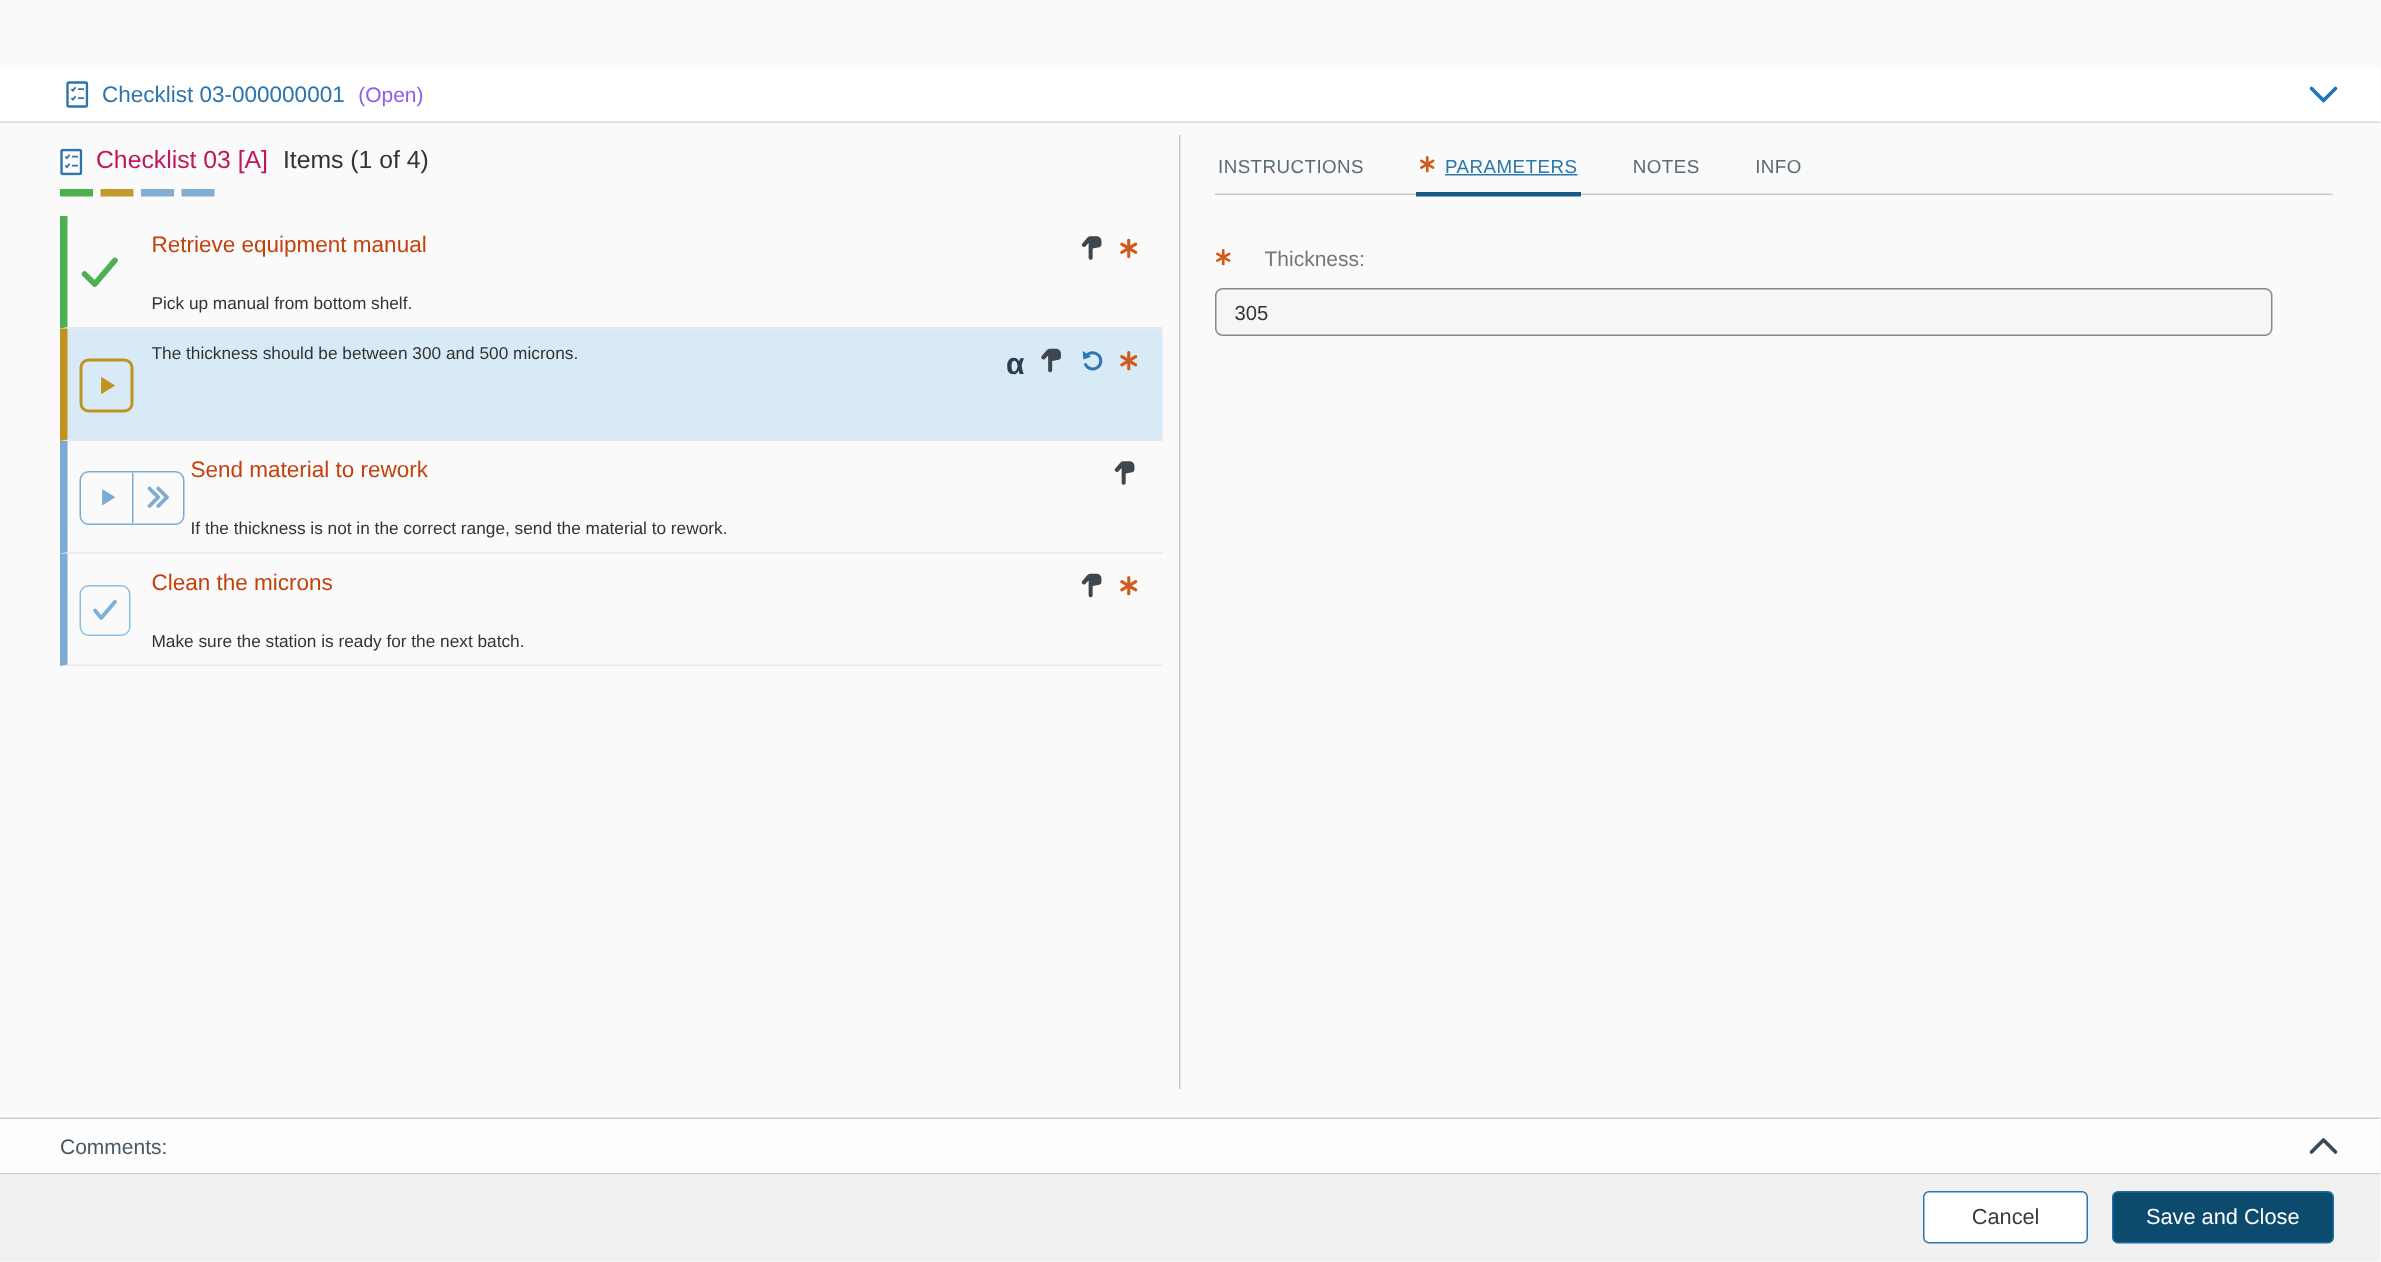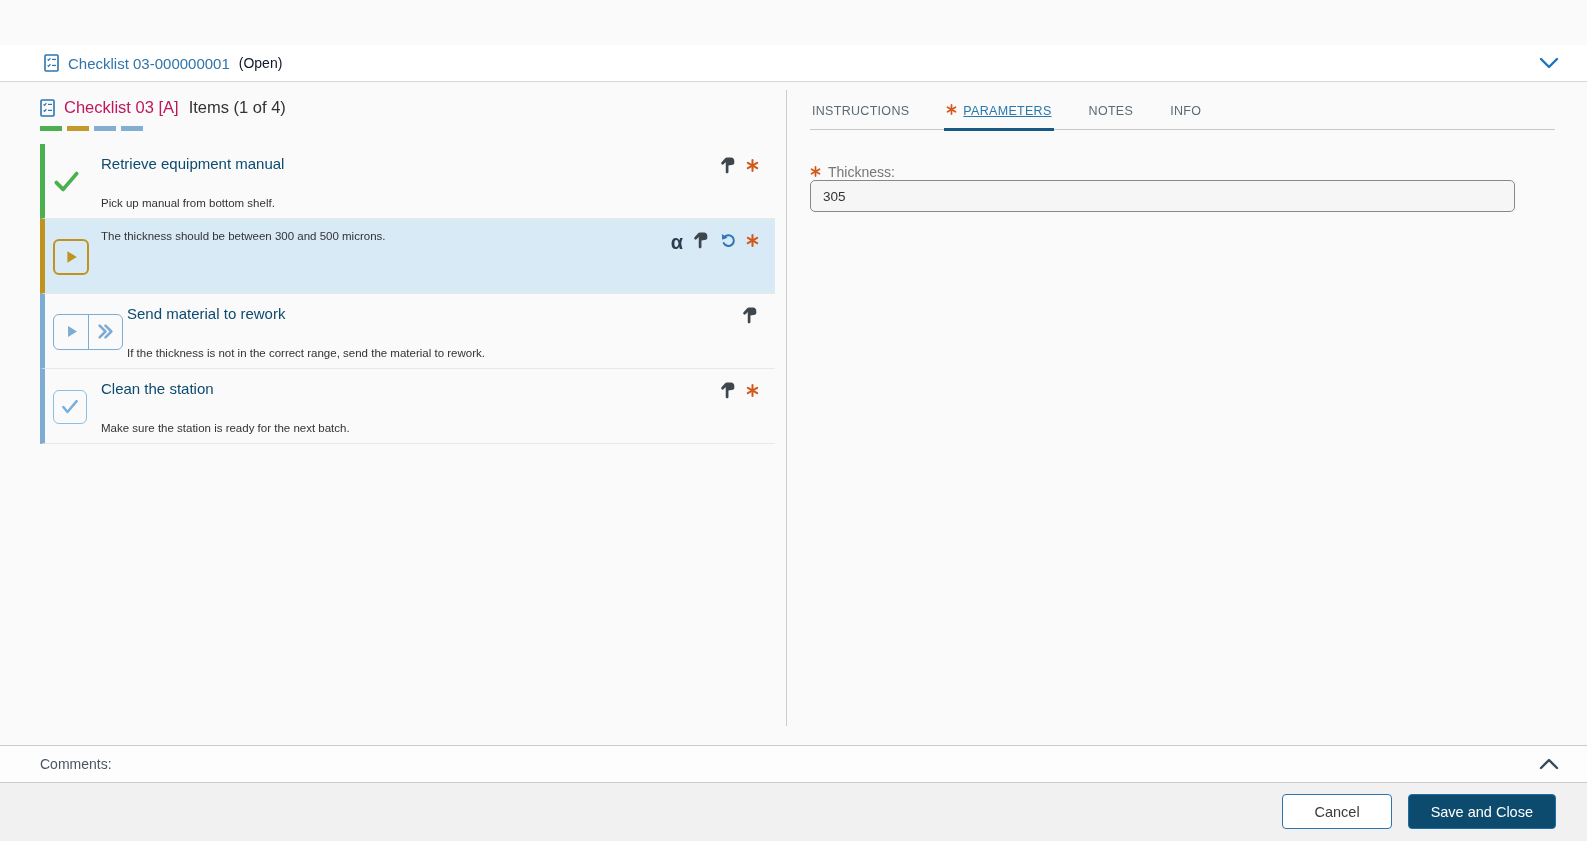--- a/index.html
+++ b/index.html
@@ -14,21 +14,21 @@
   .titlebar .title { color:#fff; font-size:17px; letter-spacing:.2px; }
   .help-btn { margin-left:auto; width:22px; height:22px; border:2px solid #fff; border-radius:50%;
               color:#fff; font-size:14px; font-weight:bold; display:flex; align-items:center;
               justify-content:center; cursor:pointer; }
 
   
   .crumbrow { position:absolute; top:45px; left:0; right:0; height:37px; background:#fff;
               border-bottom:1px solid #d8d8d8; display:flex; align-items:center; padding:0 28px 0 44px; }
   .crumbrow .doc-icon { margin-right:9px; display:flex; }
   .crumb-link { color:#2e74ad; font-size:15px; cursor:pointer; }
-  .crumb-status { color:#0f172a; font-size:14px; margin-left:9px; }
+  .crumb-status { color:#8b5cf6; font-size:14px; margin-left:9px; }
   .crumb-chevron { margin-left:auto; display:flex; cursor:pointer; }
 
   
   .main { position:absolute; top:82px; left:0; right:0; height:663px; background:#fafafa; }
   .vdivider { position:absolute; left:786px; top:8px; height:636px; width:1px; background:#ccc; }
 
   
   .left-panel { position:absolute; left:40px; top:16px; width:735px; }
   .panel-header { display:flex; align-items:center; }
   .panel-header .doc-icon { margin-right:9px; display:flex; }
@@ -36,41 +36,41 @@
   .items-counter { color:#333; font-size:16.5px; margin-left:10px; }
   .progress { display:flex; gap:5px; margin-top:9px; }
   .progress .seg { width:22px; height:5px; }
 
   .items { margin-top:13px; }
   .item { position:relative; min-height:75px; display:flex; background:transparent;
           border-left:5px solid transparent; border-bottom:1px solid #e8e8e8; padding:10px 14px 9px 8px; cursor:pointer; }
   .item.selected { background:#d8eaf6; }
   .item .lead { display:flex; align-items:center; min-width:44px; margin-right:4px; }
   .item .body { display:flex; flex-direction:column; justify-content:space-between; flex:1; padding-top:1px; }
-  .item .ititle { color:#0c4a6e; font-size:15px; }
+  .item .ititle { color:#c2410c; font-size:15px; }
   .item .idesc { color:#333; font-size:11.5px; }
   .item .actions { position:absolute; top:12px; right:16px; display:flex; align-items:center; gap:9px; }
   .alpha { color:#2b3e50; font-size:20px; font-weight:600; line-height:18px; }
 
   .btn-play { width:36px; height:36px; border:2px solid #c0931f; border-radius:6px; background:transparent;
               display:flex; align-items:center; justify-content:center; cursor:pointer; }
   .btn-group { display:flex; border:1.5px solid #7cacd3; border-radius:6px; overflow:hidden; }
   .btn-group .cell { width:34px; height:34px; display:flex; align-items:center; justify-content:center; cursor:pointer; }
   .btn-group .cell + .cell { border-left:1.5px solid #7cacd3; }
   .btn-check { width:34px; height:34px; border:1.5px solid #8cc0e2; border-radius:6px; background:transparent;
                display:flex; align-items:center; justify-content:center; cursor:pointer; }
 
   
   .right-panel { position:absolute; left:810px; top:0; width:745px; }
   .tabs { display:flex; gap:33px; margin-top:22px; border-bottom:1px solid #c9c9c9; }
   .tab { font-size:12.5px; color:#5a6a74; letter-spacing:.3px; padding:0 2px 10px 2px;
          display:flex; gap:6px; cursor:pointer; }
   .tab.active { color:#2878ad; border-bottom:3px solid #175a88; margin-bottom:-2px;text-decoration:underline; }
-  .param-label { margin-top:34px; display:flex; align-items:center; gap:7px; color:#767676; font-size:14px; }
-  .param-input { width:705px; height:32px; background:#f6f6f6; border:1px solid #888;
+  .param-label { margin-top:34px; display:flex; align-items:center; gap:22px; color:#767676; font-size:14px; }
+  .param-input { margin-top:12px; width:705px; height:32px; background:#f6f6f6; border:1px solid #888;
                  border-radius:5px; padding:0 12px; font-size:13.5px; color:#333;
                  font-family:"Liberation Sans","DejaVu Sans",sans-serif; }
 
   
   .comments { position:absolute; top:745px; left:0; right:0; height:38px; background:#fdfdfd;
               border-top:1px solid #ccc; border-bottom:1px solid #ccc; display:flex; align-items:center;
               padding:0 28px 0 40px;gap:12px; }
   .comments .clabel { color:#4a5763; font-size:14px; }
   .comments .chev-up { margin-left:auto; display:flex; cursor:pointer; }
   .footer { position:absolute; top:783px; left:0; right:0; height:58px; background:#f1f1f1; }
@@ -233,21 +233,21 @@
 
         <div class="item" style="border-left-color:#7cacd3">
           <span class="lead">
             <span class="btn-check">
               <svg width="20" height="20" viewBox="0 0 24 24">
                   <polyline points="4,12 9,18 20,5" fill="none" stroke="#79b1dc" stroke-width="3" stroke-linecap="round" stroke-linejoin="round"></polyline>
                 </svg>
             </span>
           </span>
           <span class="body">
-            <span class="ititle">Clean the station</span>
+            <span class="ititle">Clean the microns</span>
             <span class="idesc">Make sure the station is ready for the next batch.</span>
           </span>
           <span class="actions">
             <span>
               <svg width="18" height="18" viewBox="0 0 24 24">
                   <g transform="translate(0,24) scale(1,-1)">
                     <path d="M9 2.8C9 1.8 9.8 1 10.8 1s1.8.8 1.8 1.8v8.4l5.9 1.1c1.1.2 1.9 1.2 1.9 2.3v3.1c0 2.4-1.9 4.3-4.3 4.3h-5.3c-1.2 0-2.4-.5-3.2-1.5l-4.2-4.9c-.7-.8-.6-2 .2-2.7.7-.6 1.8-.6 2.5.1L9 15.9V2.8z" fill="#3e464e"></path>
                   </g>
                 </svg>
             </span>

